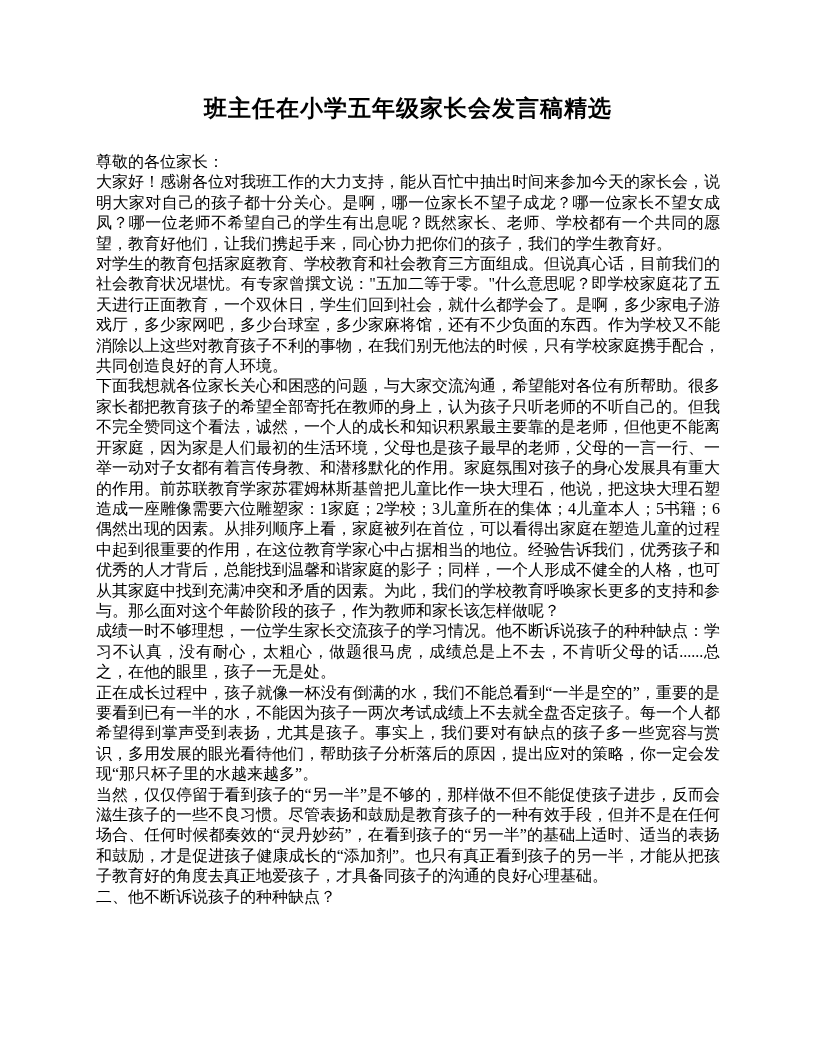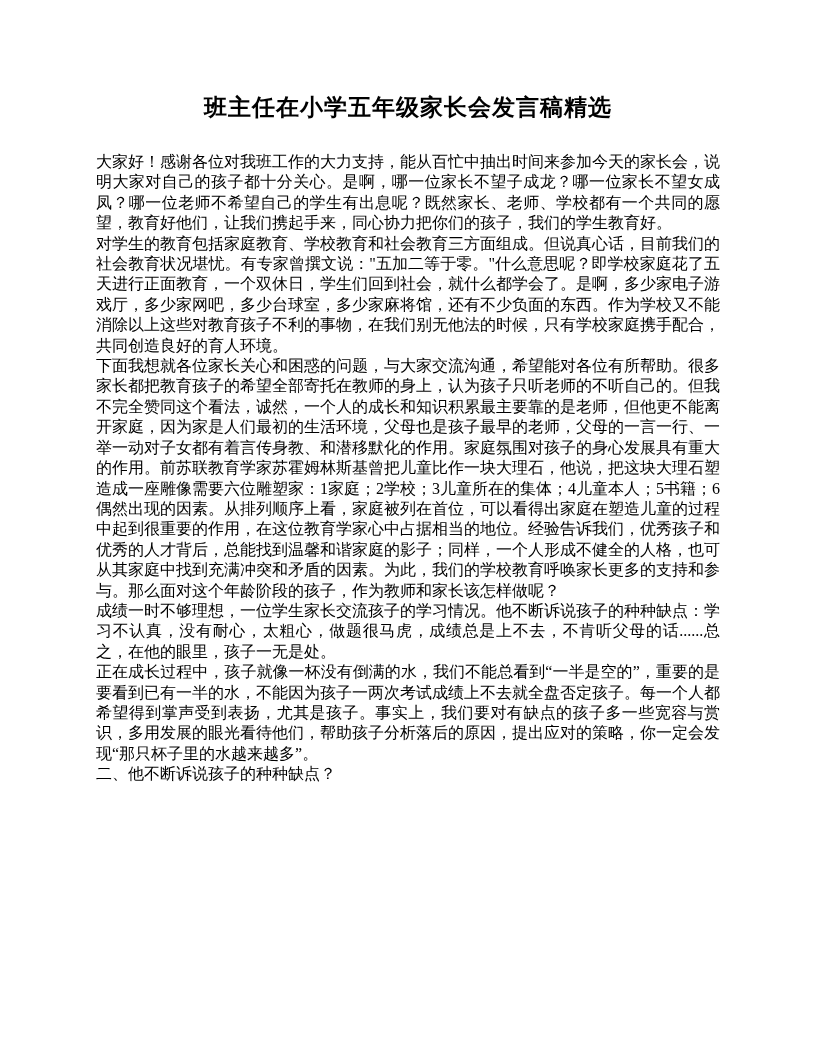--- a/index.html
+++ b/index.html
@@ -21,36 +21,37 @@
     color: #000000;
     font-family: "Liberation Serif", "DejaVu Serif", serif;
   }
   .doc-title {
     margin: 0 0 28px 0;
     font-size: 23px;
     line-height: 30px;
     font-weight: bold;
     text-align: center;
     letter-spacing: 1px;
-    font-family: Liberation Mono, monospace;
   }
   .doc-body p {
     margin: 0;
     font-size: 16px;
     line-height: 20.4px;
     text-align: justify;
     text-justify: inter-ideograph;
   }
 </style>
 </head>
 <body>
 
 <div class="page">
   <h1 class="doc-title">班主任在小学五年级家长会发言稿精选</h1>
   <div class="doc-body">
+    <p>尊敬的各位家长：</p>
     <p>大家好！感谢各位对我班工作的大力支持，能从百忙中抽出时间来参加今天的家长会，说明大家对自己的孩子都十分关心。是啊，哪一位家长不望子成龙？哪一位家长不望女成凤？哪一位老师不希望自己的学生有出息呢？既然家长、老师、学校都有一个共同的愿望，教育好他们，让我们携起手来，同心协力把你们的孩子，我们的学生教育好。</p>
     <p>对学生的教育包括家庭教育、学校教育和社会教育三方面组成。但说真心话，目前我们的社会教育状况堪忧。有专家曾撰文说："五加二等于零。"什么意思呢？即学校家庭花了五天进行正面教育，一个双休日，学生们回到社会，就什么都学会了。是啊，多少家电子游戏厅，多少家网吧，多少台球室，多少家麻将馆，还有不少负面的东西。作为学校又不能消除以上这些对教育孩子不利的事物，在我们别无他法的时候，只有学校家庭携手配合，共同创造良好的育人环境。</p>
     <p>下面我想就各位家长关心和困惑的问题，与大家交流沟通，希望能对各位有所帮助。很多家长都把教育孩子的希望全部寄托在教师的身上，认为孩子只听老师的不听自己的。但我不完全赞同这个看法，诚然，一个人的成长和知识积累最主要靠的是老师，但他更不能离开家庭，因为家是人们最初的生活环境，父母也是孩子最早的老师，父母的一言一行、一举一动对子女都有着言传身教、和潜移默化的作用。家庭氛围对孩子的身心发展具有重大的作用。前苏联教育学家苏霍姆林斯基曾把儿童比作一块大理石，他说，把这块大理石塑造成一座雕像需要六位雕塑家：1家庭；2学校；3儿童所在的集体；4儿童本人；5书籍；6偶然出现的因素。从排列顺序上看，家庭被列在首位，可以看得出家庭在塑造儿童的过程中起到很重要的作用，在这位教育学家心中占据相当的地位。经验告诉我们，优秀孩子和优秀的人才背后，总能找到温馨和谐家庭的影子；同样，一个人形成不健全的人格，也可从其家庭中找到充满冲突和矛盾的因素。为此，我们的学校教育呼唤家长更多的支持和参与。那么面对这个年龄阶段的孩子，作为教师和家长该怎样做呢？</p>
     <p>成绩一时不够理想，一位学生家长交流孩子的学习情况。他不断诉说孩子的种种缺点：学习不认真，没有耐心，太粗心，做题很马虎，成绩总是上不去，不肯听父母的话......总之，在他的眼里，孩子一无是处。</p>
     <p>正在成长过程中，孩子就像一杯没有倒满的水，我们不能总看到“一半是空的”，重要的是要看到已有一半的水，不能因为孩子一两次考试成绩上不去就全盘否定孩子。每一个人都希望得到掌声受到表扬，尤其是孩子。事实上，我们要对有缺点的孩子多一些宽容与赏识，多用发展的眼光看待他们，帮助孩子分析落后的原因，提出应对的策略，你一定会发现“那只杯子里的水越来越多”。</p>
+    <p>当然，仅仅停留于看到孩子的“另一半”是不够的，那样做不但不能促使孩子进步，反而会滋生孩子的一些不良习惯。尽管表扬和鼓励是教育孩子的一种有效手段，但并不是在任何场合、任何时候都奏效的“灵丹妙药”，在看到孩子的“另一半”的基础上适时、适当的表扬和鼓励，才是促进孩子健康成长的“添加剂”。也只有真正看到孩子的另一半，才能从把孩子教育好的角度去真正地爱孩子，才具备同孩子的沟通的良好心理基础。</p>
     <p>二、他不断诉说孩子的种种缺点？</p>
   </div>
 </div>
 
 </body></html>

